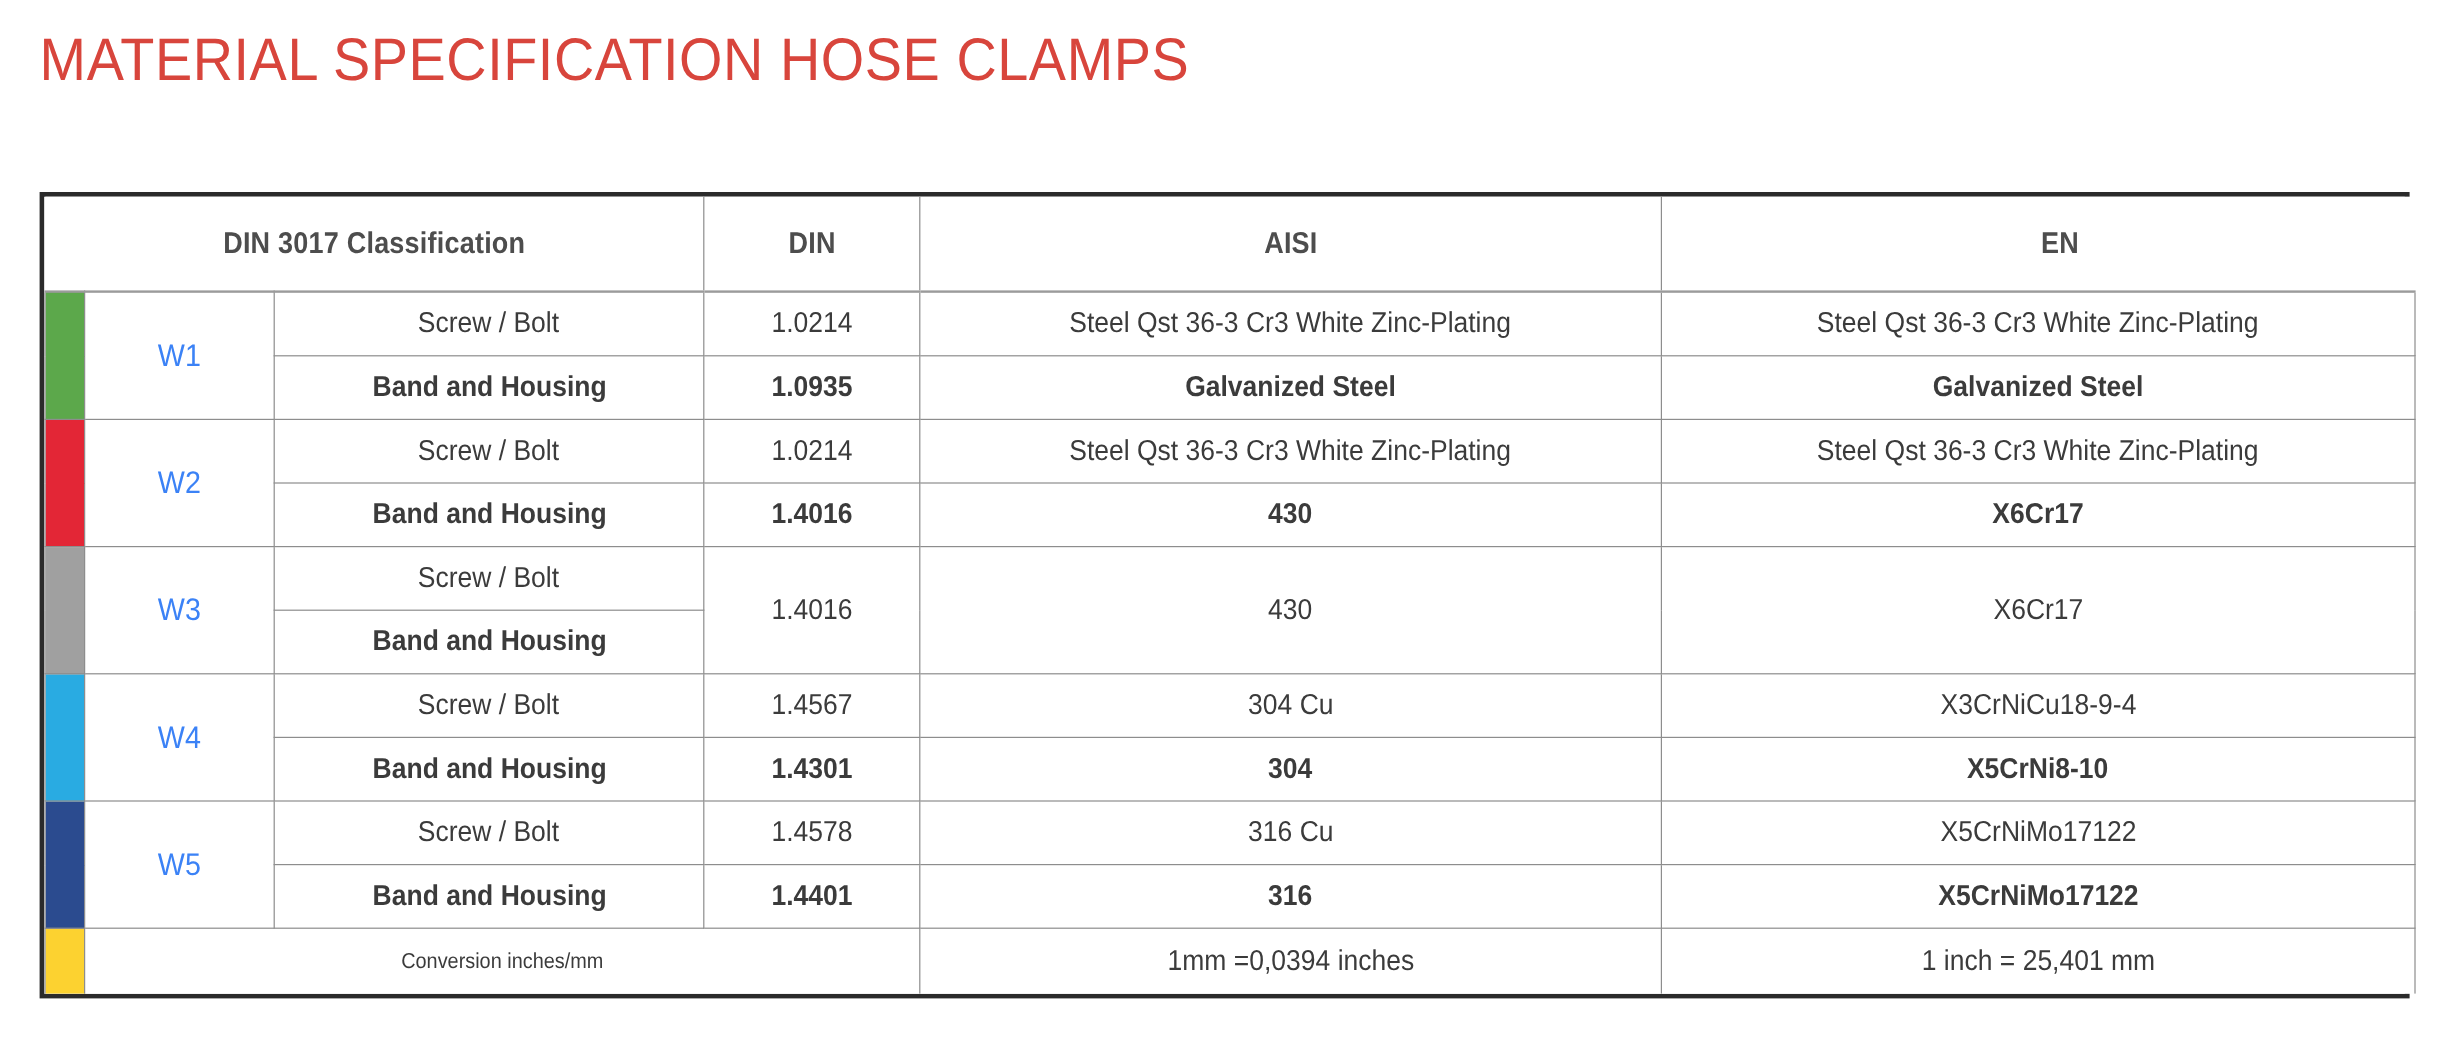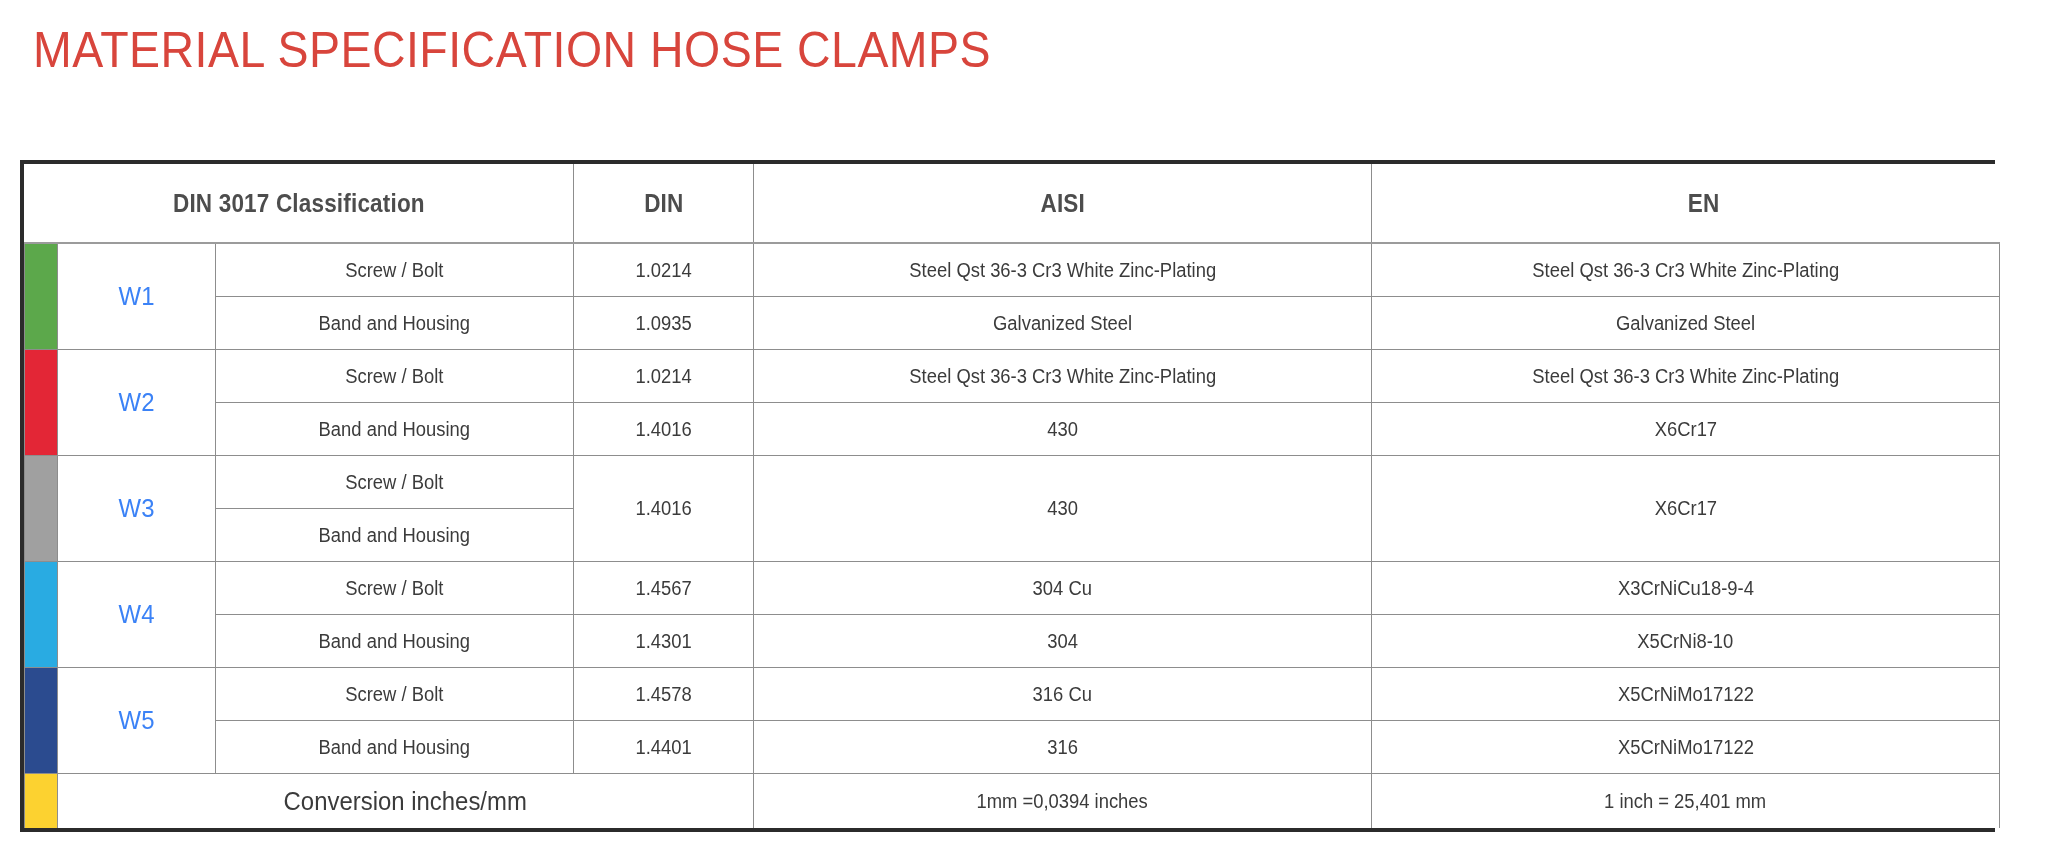--- a/index.html
+++ b/index.html
@@ -34,21 +34,21 @@
     color: #d8453c;
     font-weight: 400;
     transform: scaleX(0.93);
     transform-origin: left center;
     white-space: nowrap;
   }
 
   
   #spec-table-wrap {
     position: absolute;
-    left: 20px;
+    left: 33px;
     top: 160px;
     width: 1975px;
     border: 4px solid #2b2b2b;
     box-sizing: border-box;
     background: #ffffff;
   }
 
   table.spec {
     border-collapse: collapse;
     width: 100%;
@@ -86,21 +86,21 @@
   tr.head-row th.h-class { border-left: none; }
   tr.head-row th.h-en { border-right: none; padding-left: 36px; }
   th .hlabel { display: inline-block; transform: scaleX(0.9); }
 
   
   tr.head-row th.h-class-span { }
 
   
   td.cell {
     height: 52px;
-    font-size: 20px;
+    font-size: 24px;
     color: #3b3b3b;
   }
   td.cell .txt {
     display: inline-block;
     transform: scaleX(0.92);
     white-space: nowrap;
   }
 
   td.wcode {
     font-size: 26px;
@@ -111,27 +111,27 @@
     padding: 0;
     border-left: none;
     border-top: none;
     border-bottom: none;
     border-right: 1px solid #8d8d8d;
   }
 
   td.en-col { border-right: none; }
 
   
-  tr.group-end td { border-bottom: 1px solid #8d8d8d; }
+  tr.group-end td { border-bottom: 1px solid #8d8d8d; font-weight: bold; }
 
   tr.conv-row td {
     height: 54px;
     border-bottom: none;
   }
-  tr.conv-row td.conv-label { font-size: 26px; }
+  tr.conv-row td.conv-label { font-size: 18px; }
 </style>
 </head>
 <body>
 
 <div id="page">
 
   <div id="page-title">MATERIAL SPECIFICATION HOSE CLAMPS</div>
 
   <div id="spec-table-wrap">
     <table class="spec">

